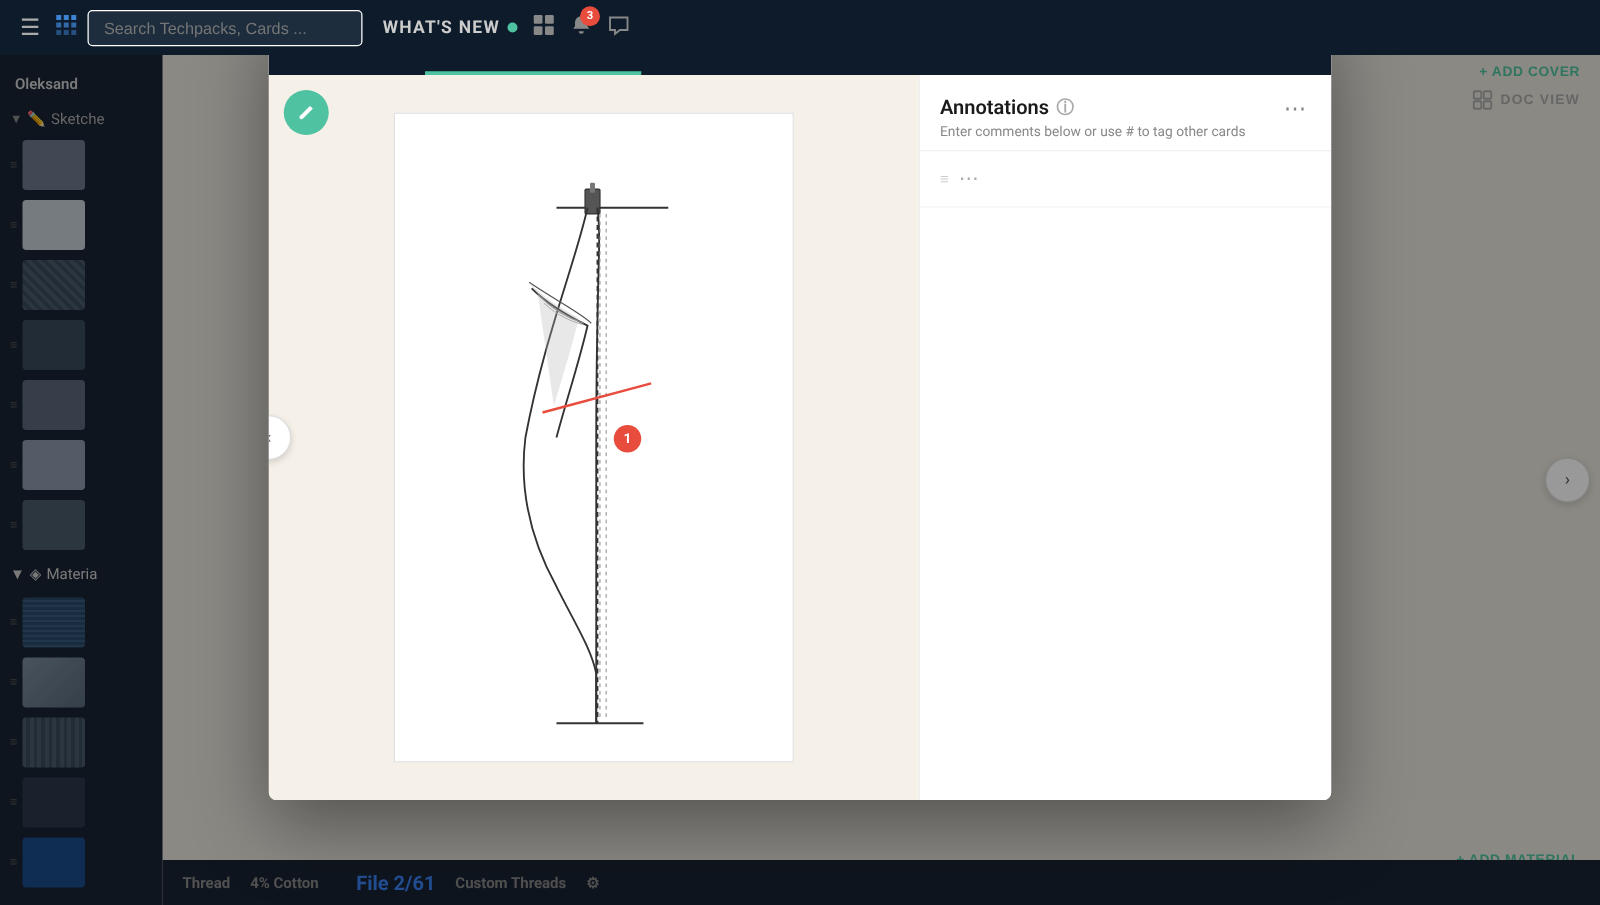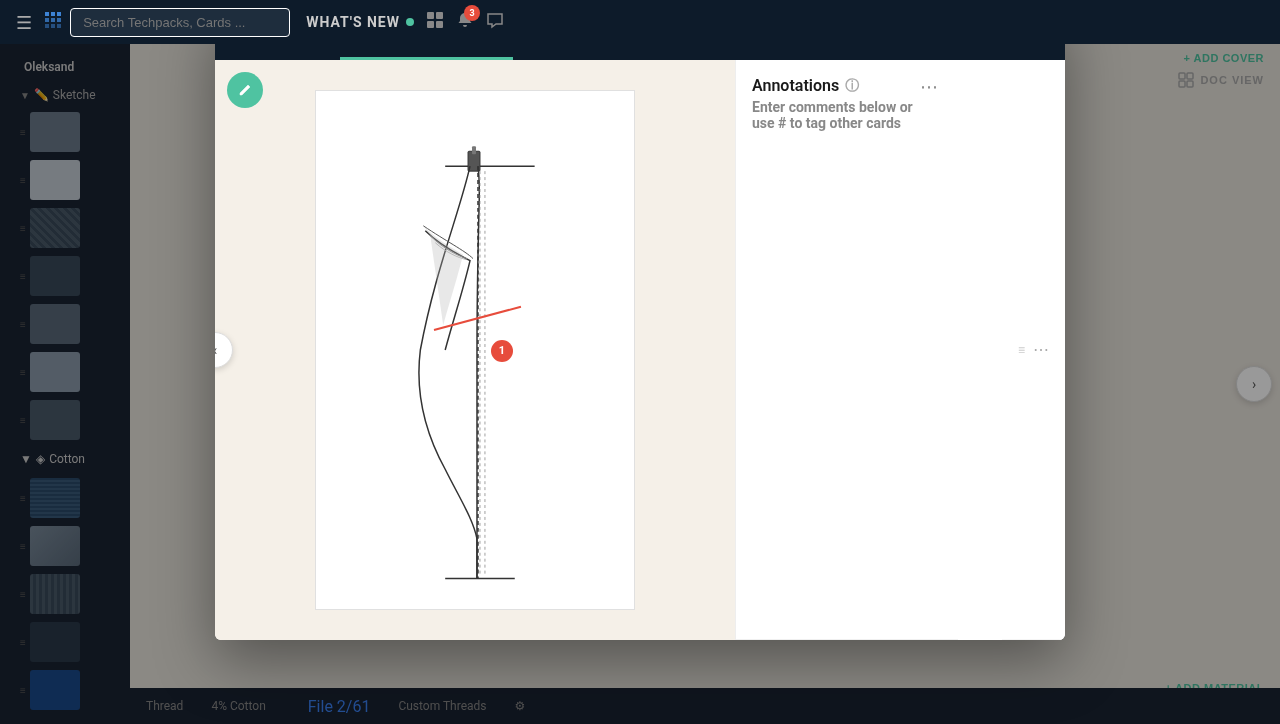--- a/index.html
+++ b/index.html
@@ -80,21 +80,21 @@
       font-size: 9px;
       font-weight: 700;
       border-radius: 50%;
       width: 16px; height: 16px;
       display: flex; align-items: center; justify-content: center;
     }
 
     
     .left-sidebar {
       position: absolute;
-      top: 44px; left: 12px;
+      top: 44px; left: 0;
       width: 130px;
       bottom: 0;
       background: #1a2332;
       overflow-y: auto;
       padding: 8px 0;
     }
     .sidebar-user {
       color: #ccc;
       font-size: 12px;
       padding: 8px 12px;
@@ -304,23 +304,22 @@
       transform-origin: left center;
       transform: rotate(-15deg);
     }
 
     
     .annotations-panel {
       width: 330px;
       background: #fff;
       border-left: 1px solid #eee;
       display: flex;
-      flex-direction: row;
+      flex-direction: column;
       flex-shrink: 0;
-      gap: 44px;
     }
     .annotations-header {
       padding: 16px 16px 8px;
       border-bottom: 1px solid #f0f0f0;
       display: flex;
       align-items: flex-start;
       justify-content: space-between;
     }
     .annotations-title-area { flex: 1; }
     .annotations-title {
@@ -329,24 +328,23 @@
       color: #1a1a1a;
       display: flex;
       align-items: center;
       gap: 6px;
     }
     .info-icon {
       color: #aaa;
       font-size: 14px;
     }
     .annotations-subtitle {
-      font-size: 14px;
+      font-size: 11px;
       color: #888;
       margin-top: 4px;
-      font-weight: bold;
     }
     .annotations-menu-btn {
       background: none;
       border: none;
       color: #888;
       cursor: pointer;
       font-size: 18px;
       padding: 0 4px;
     }
 
@@ -498,21 +496,21 @@
     <div class="sidebar-thumb" style="background:#8a9aaa;"></div>
   </div>
   <div class="sidebar-item-row">
     <span class="drag-icon">≡</span>
     <div class="sidebar-thumb" style="background:#4a5a6a;"></div>
   </div>
 
   <div class="sidebar-materials-header">
     <span class="chevron" style="margin-right:4px;">▼</span>
     <span style="margin-right:4px;">◈</span>
-    <span>Cotton</span>
+    <span>Materia</span>
   </div>
 
   <div class="sidebar-item-row">
     <span class="drag-icon">≡</span>
     <div class="sidebar-thumb" style="background: repeating-linear-gradient(0deg,#3a5a7a,#3a5a7a 2px,#2a4a6a 2px,#2a4a6a 4px);"></div>
   </div>
   <div class="sidebar-item-row">
     <span class="drag-icon">≡</span>
     <div class="sidebar-thumb" style="background: linear-gradient(135deg, #7a8a9a, #5a6a7a);"></div>
   </div>
@@ -553,21 +551,21 @@
   <div class="nav-arrow right" style="position:absolute; top:50%; right:8px; transform:translateY(-50%);">
     <span>›</span>
   </div>
 
   <div style="position:absolute; bottom:30px; right:16px;">
     <button class="add-material-btn">
       <span>+ ADD MATERIAL</span>
     </button>
   </div>
 
-  <div style="position:absolute; bottom:0; left:0; right:0; height:36px; background:#1a2332; display:flex; align-items:center; padding:0 16px; gap:28px;">
+  <div style="position:absolute; bottom:0; left:0; right:0; height:36px; background:#1a2332; display:flex; align-items:center; padding:0 16px; gap:16px;font-weight:bold;">
     <span style="color:#888; font-size:12px;">Thread</span>
     <span style="color:#888; font-size:12px;">4% Cotton</span>
     <span style="color:#3b82f6; font-size:16px;margin-left:14px;">File 2/61</span>
     <span style="color:#888; font-size:12px;">Custom Threads</span>
     <span style="color:#888; font-size:12px;">⚙</span>
   </div>
 </div>
 
 <div class="modal-overlay">
   <div class="modal">

